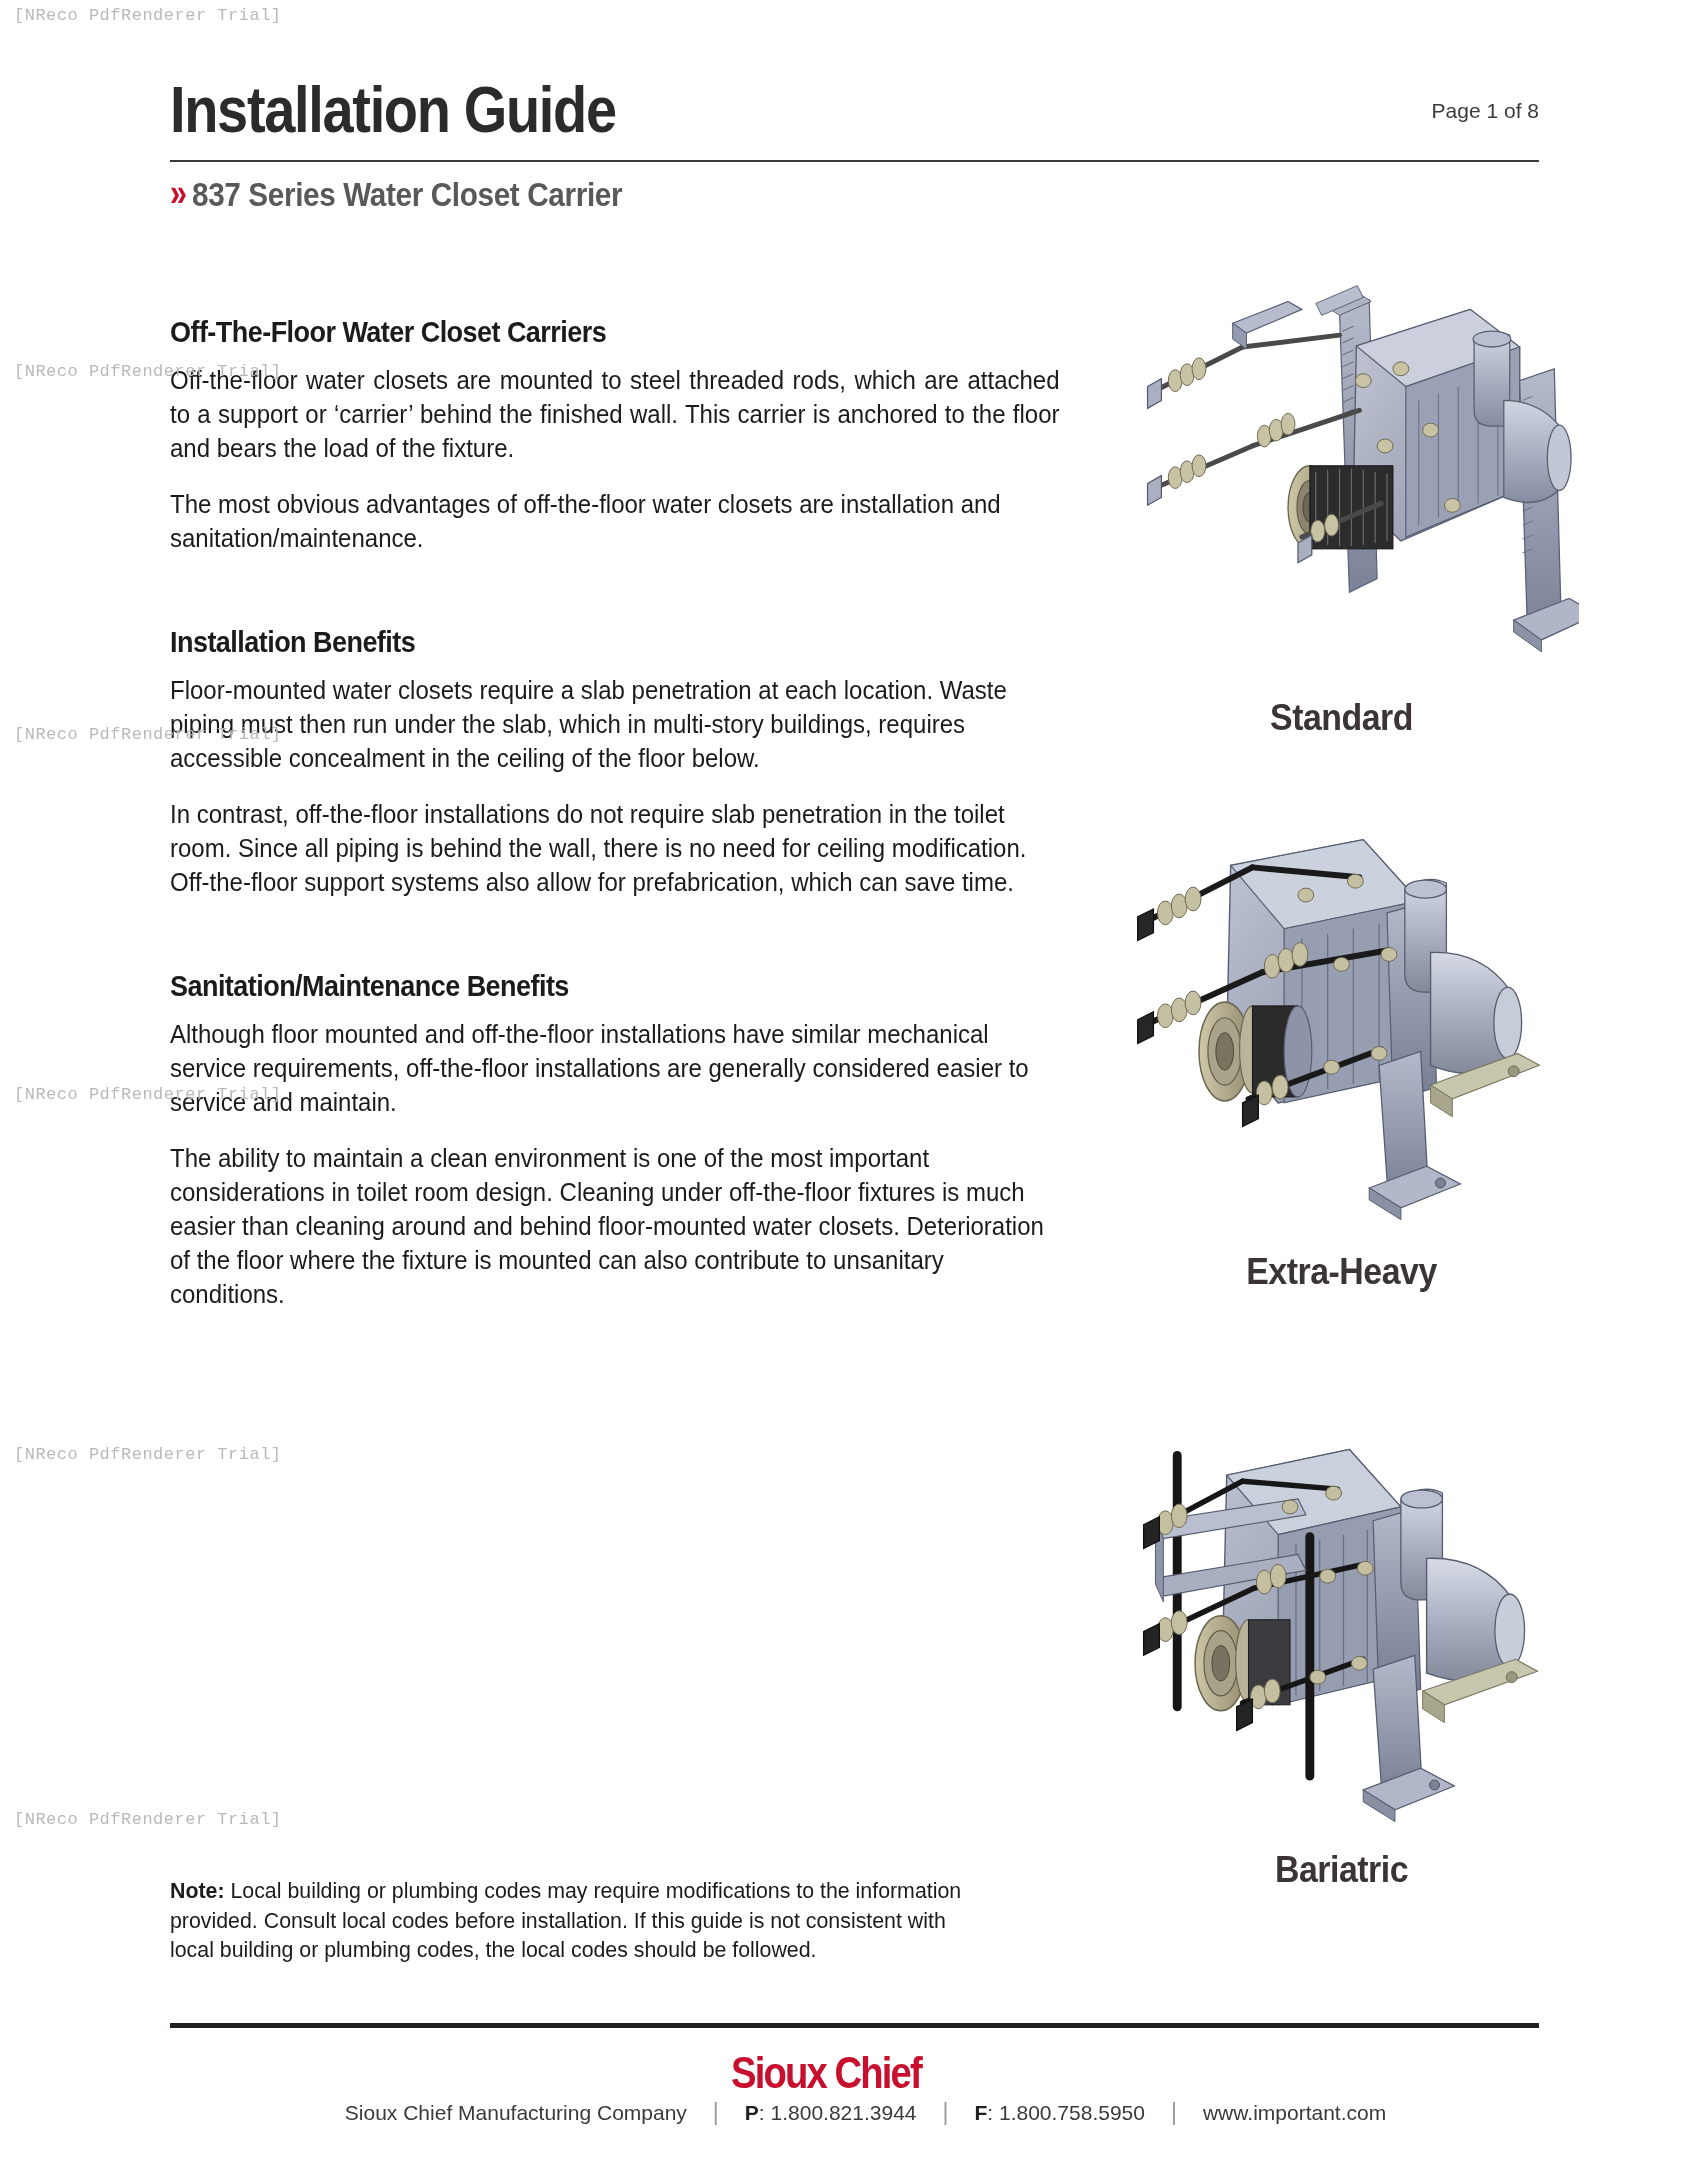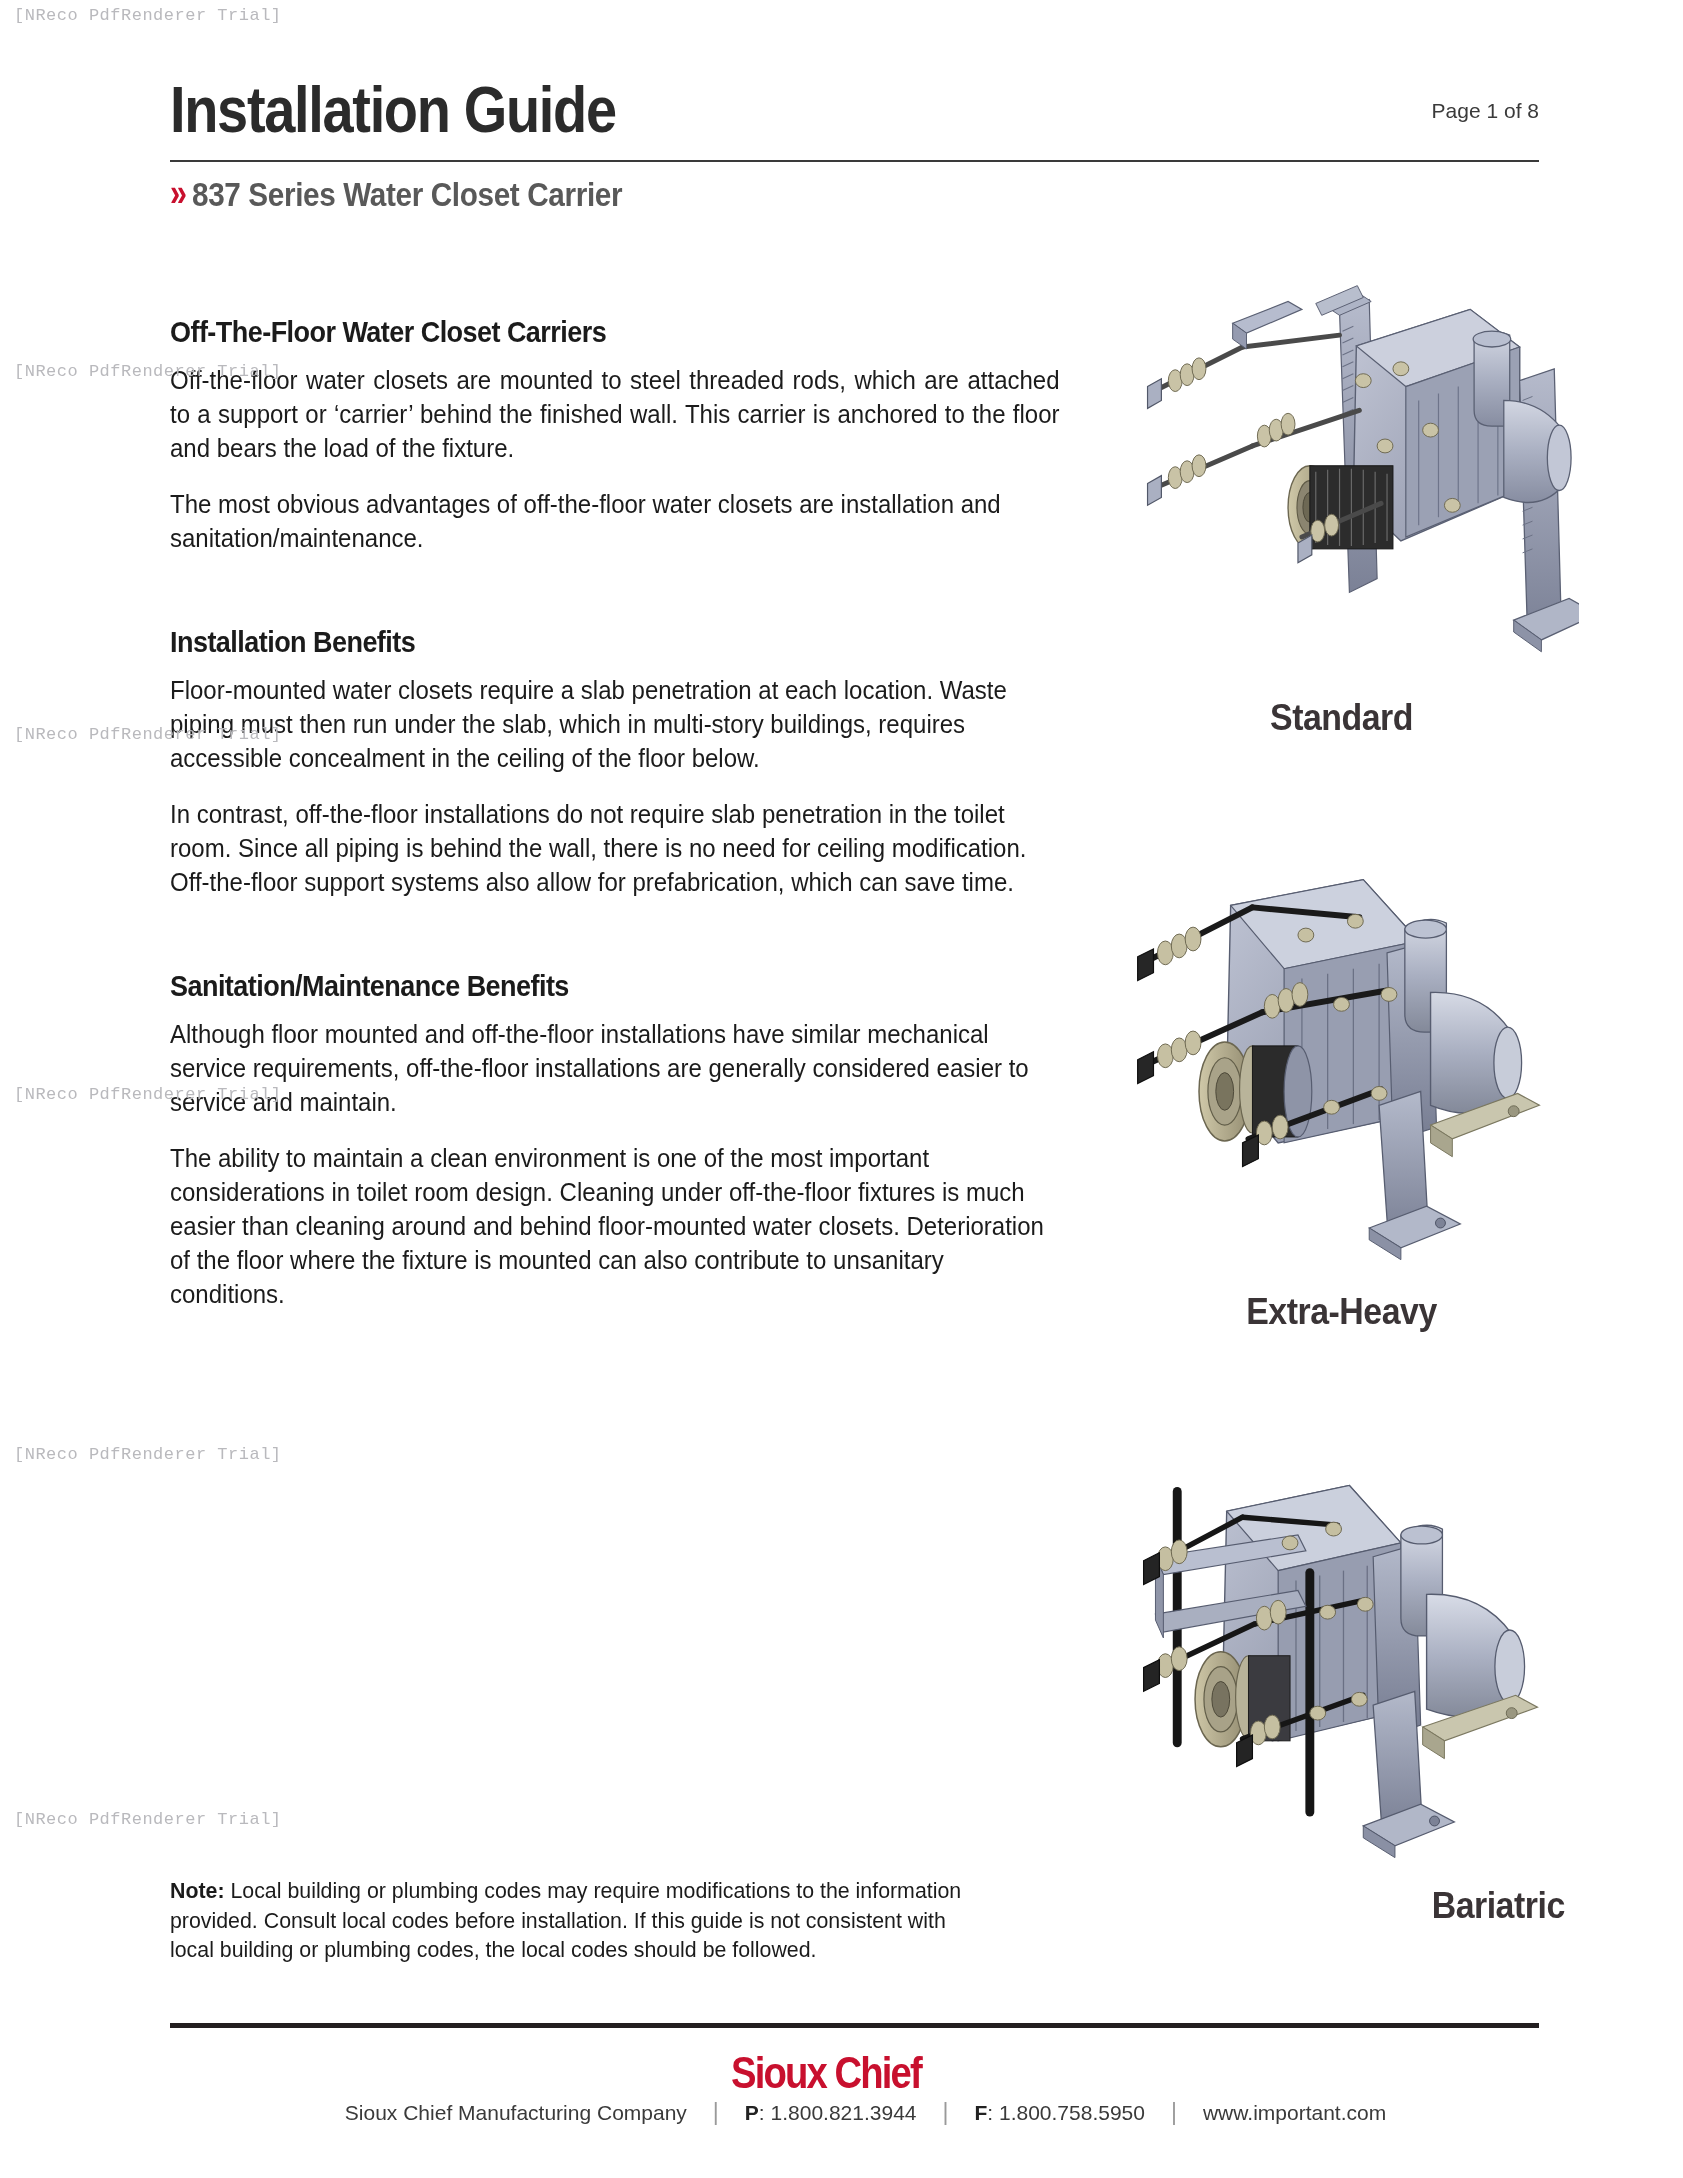--- a/index.html
+++ b/index.html
@@ -348,21 +348,21 @@
           <ellipse cx="330" cy="180" rx="8" ry="7"></ellipse>
         <ellipse cx="352" cy="256" rx="8" ry="7"></ellipse>
       </g>
 
       <polygon points="130,72 186,50 200,58 144,82" fill="#b6bcce" stroke="#5a6073" stroke-width="1.2"></polygon>
       <polygon points="130,72 144,82 144,98 130,88" fill="#959bb0" stroke="#5a6073" stroke-width="1"></polygon>
     </svg>
     <div class="caption">Standard</div>
   </div>
 
-  <div class="fig" style="left:1104px; top:846px;">
+  <div class="fig" style="left:1104px; top:806px;">
     <svg class="art" viewBox="0 0 480 450">
       <defs>
         <linearGradient id="hA" x1="0" y1="0" x2="1" y2="1">
           <stop offset="0" stop-color="#c0c5d5"></stop>
             <stop offset="1" stop-color="#858b9f"></stop>
         </linearGradient>
         <linearGradient id="hB" x1="0" y1="0" x2="0" y2="1">
           <stop offset="0" stop-color="#b4bacb"></stop>
             <stop offset="1" stop-color="#767c91"></stop>
         </linearGradient>
@@ -442,21 +442,21 @@
           <ellipse cx="204" cy="90" rx="8" ry="7"></ellipse>
         <ellipse cx="288" cy="150" rx="8" ry="7"></ellipse>
           <ellipse cx="240" cy="160" rx="8" ry="7"></ellipse>
         <ellipse cx="278" cy="250" rx="8" ry="7"></ellipse>
           <ellipse cx="230" cy="264" rx="8" ry="7"></ellipse>
       </g>
     </svg>
     <div class="caption">Extra-Heavy</div>
   </div>
 
-  <div class="fig" style="left:1104px; top:1440px;text-align:right;">
+  <div class="fig" style="left:1104px; top:1404px;">
     <svg class="art" viewBox="0 0 480 450">
       <defs>
         <linearGradient id="kA" x1="0" y1="0" x2="1" y2="1">
           <stop offset="0" stop-color="#bec3d3"></stop>
             <stop offset="1" stop-color="#848a9e"></stop>
         </linearGradient>
         <linearGradient id="kB" x1="0" y1="0" x2="0" y2="1">
           <stop offset="0" stop-color="#b3b9ca"></stop>
             <stop offset="1" stop-color="#747a8f"></stop>
         </linearGradient>

